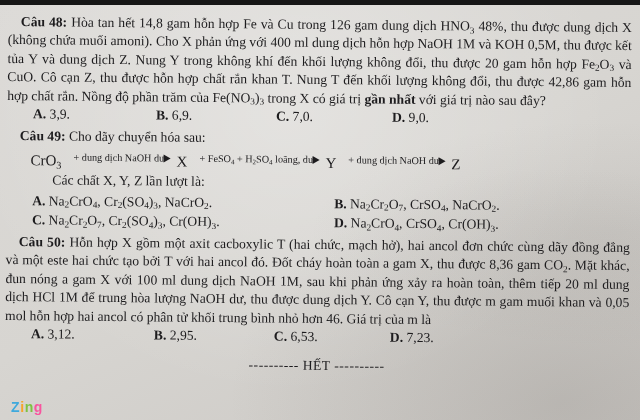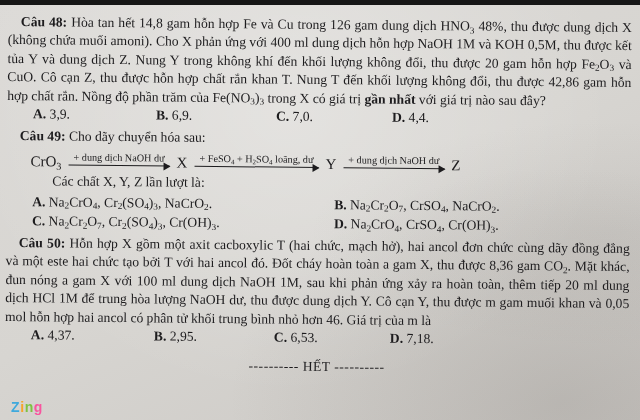--- a/index.html
+++ b/index.html
@@ -27,21 +27,21 @@
   .q-body { text-align:justify; text-indent:13px; }
   .q-label { font-weight:bold;margin-top:33px; }
   sub { font-size:0.68em; line-height:0; position:relative; top:0.28em; vertical-align:baseline; }
   .options-4 { display:grid; grid-template-columns:123px 120px 116px 1fr; padding-left:26px; }
   .options-2 { display:grid; grid-template-columns:302px 1fr; padding-left:26px; line-height:19.6px; }
   .opt-key { font-weight:bold; }
   .question-49 { margin-top:4px; }
   .question-50 { margin-top:3px; }
   .rx-row { display:flex; align-items:flex-end; padding-left:24px; margin:5px 0 2px; }
   .rx-formula, .rx-product { font-size:15px; line-height:17px; }
-  .rx-arrow { display:flex; flex-direction:column; align-items:center; padding-bottom:5px; margin:0 7px; }
+  .rx-arrow { display:flex; flex-direction:row; align-items:center; padding-bottom:5px; margin:0 7px; }
   .rx-cond { font-size:10.2px; line-height:12.5px; white-space:nowrap; padding:0 5px 1px; }
   .rx-line { position:relative; width:100%; height:0; border-top:1.4px solid #1d1c1e; }
   .rx-line::after {
     content:""; position:absolute; right:-1px; top:-4.7px; width:0; height:0;
     border-left:7px solid #1d1c1e; border-top:4px solid transparent; border-bottom:4px solid transparent;
   }
   .sub-prompt { padding-left:46px; margin:2px 0 1px; }
   .end-line { text-align:center; margin-top:11px; letter-spacing:0.5px; }
   .watermark {
     position:absolute; left:11px; bottom:5px;
@@ -56,21 +56,21 @@
 <div class="paper"></div>
 
 <div class="content">
 
   <div class="question">
     <p class="q-body"><span class="q-label">Câu 48:</span> <span>Hòa tan hết 14,8 gam hỗn hợp Fe và Cu trong 126 gam dung dịch HNO<sub>3</sub> 48%, thu được dung dịch X (không chứa muối amoni). Cho X phản ứng với 400 ml dung dịch hỗn hợp NaOH 1M và KOH 0,5M, thu được kết tủa Y và dung dịch Z. Nung Y trong không khí đến khối lượng không đổi, thu được 20 gam hỗn hợp Fe<sub>2</sub>O<sub>3</sub> và CuO. Cô cạn Z, thu được hỗn hợp chất rắn khan T. Nung T đến khối lượng không đổi, thu được 42,86 gam hỗn hợp chất rắn. Nồng độ phần trăm của Fe(NO<sub>3</sub>)<sub>3</sub> trong X có giá trị <b>gần nhất</b> với giá trị nào sau đây?</span></p>
     <div class="options-4">
       <span><span class="opt-key">A.</span> <span>3,9.</span></span>
       <span><span class="opt-key">B.</span> <span>6,9.</span></span>
       <span><span class="opt-key">C.</span> <span>7,0.</span></span>
-      <span><span class="opt-key">D.</span> <span>4,4.</span></span>
+      <span><span class="opt-key">D.</span> <span>9,0.</span></span>
     </div>
   </div>
 
   <div class="question question-49">
     <p class="q-body"><span class="q-label">Câu 49:</span> <span>Cho dãy chuyển hóa sau:</span></p>
 
     <div class="rx-row">
       <span class="rx-formula">CrO<sub>3</sub></span>
       <span class="rx-arrow">
         <span class="rx-cond">+ dung dịch NaOH dư</span>
@@ -95,24 +95,24 @@
       <span><span class="opt-key">A.</span> <span>Na<sub>2</sub>CrO<sub>4</sub>, Cr<sub>2</sub>(SO<sub>4</sub>)<sub>3</sub>, NaCrO<sub>2</sub>.</span></span>
       <span><span class="opt-key">B.</span> <span>Na<sub>2</sub>Cr<sub>2</sub>O<sub>7</sub>, CrSO<sub>4</sub>, NaCrO<sub>2</sub>.</span></span>
       <span><span class="opt-key">C.</span> <span>Na<sub>2</sub>Cr<sub>2</sub>O<sub>7</sub>, Cr<sub>2</sub>(SO<sub>4</sub>)<sub>3</sub>, Cr(OH)<sub>3</sub>.</span></span>
       <span><span class="opt-key">D.</span> <span>Na<sub>2</sub>CrO<sub>4</sub>, CrSO<sub>4</sub>, Cr(OH)<sub>3</sub>.</span></span>
     </div>
   </div>
 
   <div class="question question-50">
     <p class="q-body"><span class="q-label">Câu 50:</span> <span>Hỗn hợp X gồm một axit cacboxylic T (hai chức, mạch hở), hai ancol đơn chức cùng dãy đồng đẳng và một este hai chức tạo bởi T với hai ancol đó. Đốt cháy hoàn toàn a gam X, thu được 8,36 gam CO<sub>2</sub>. Mặt khác, đun nóng a gam X với 100 ml dung dịch NaOH 1M, sau khi phản ứng xảy ra hoàn toàn, thêm tiếp 20 ml dung dịch HCl 1M để trung hòa lượng NaOH dư, thu được dung dịch Y. Cô cạn Y, thu được m gam muối khan và 0,05 mol hỗn hợp hai ancol có phân tử khối trung bình nhỏ hơn 46. Giá trị của m là</span></p>
     <div class="options-4">
-      <span><span class="opt-key">A.</span> <span>4,37.</span></span>
+      <span><span class="opt-key">A.</span> <span>3,12.</span></span>
       <span><span class="opt-key">B.</span> <span>2,95.</span></span>
       <span><span class="opt-key">C.</span> <span>6,53.</span></span>
-      <span><span class="opt-key">D.</span> <span>7,18.</span></span>
+      <span><span class="opt-key">D.</span> <span>7,23.</span></span>
     </div>
   </div>
 
   <p class="end-line">---------- HẾT ----------</p>
 </div>
 
 <div class="watermark">
   <span style="color: rgb(63, 169, 220);">Z</span><span style="color: rgb(247, 164, 40);">i</span><span style="color: rgb(125, 194, 66);">n</span><span style="color: rgb(248, 85, 159);">g</span>
 </div>
 

